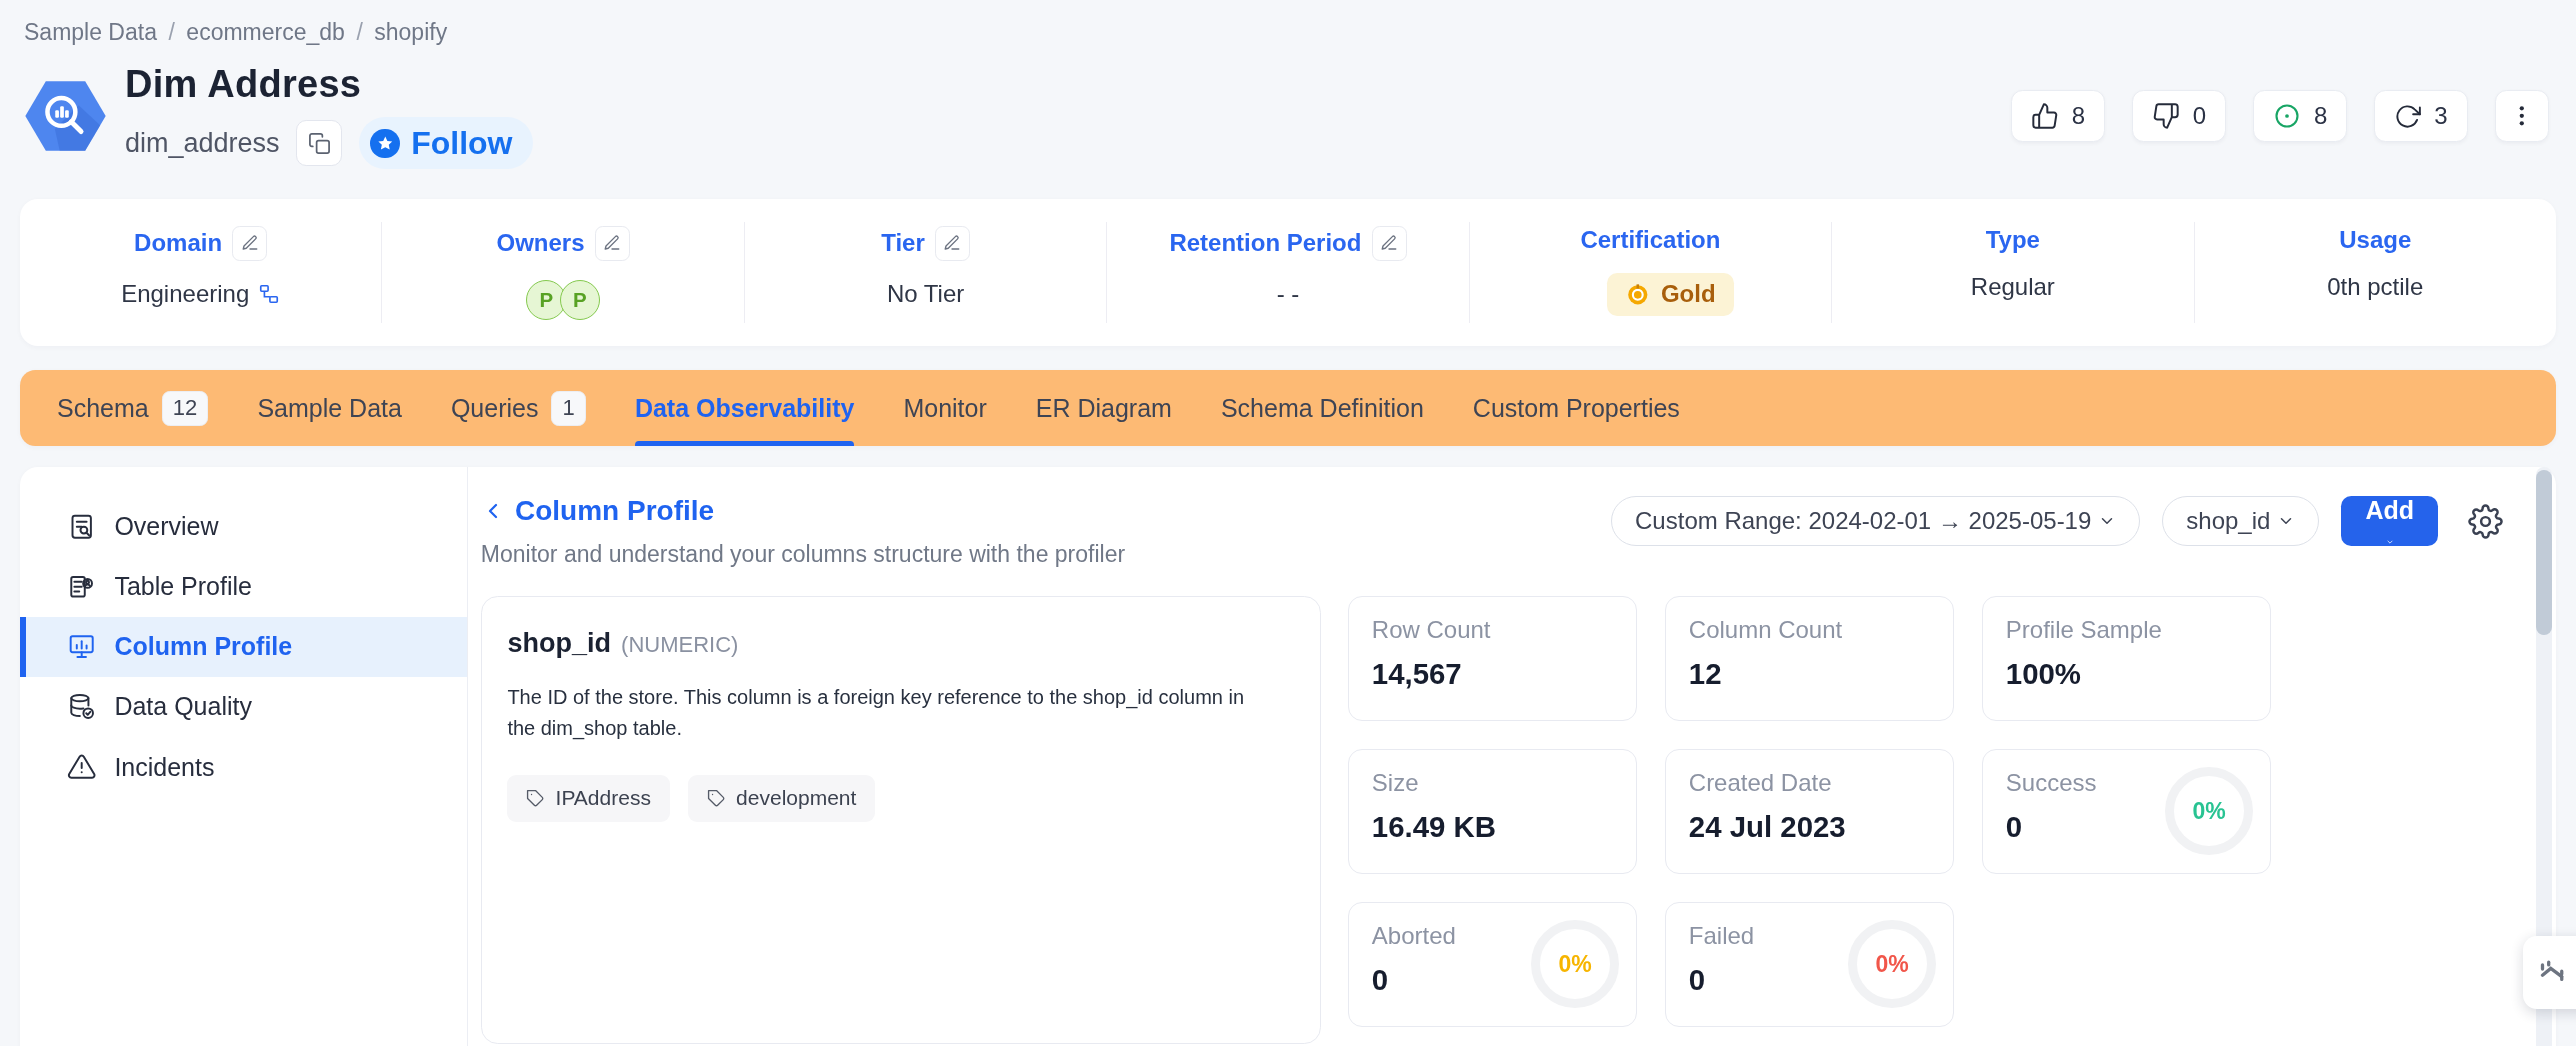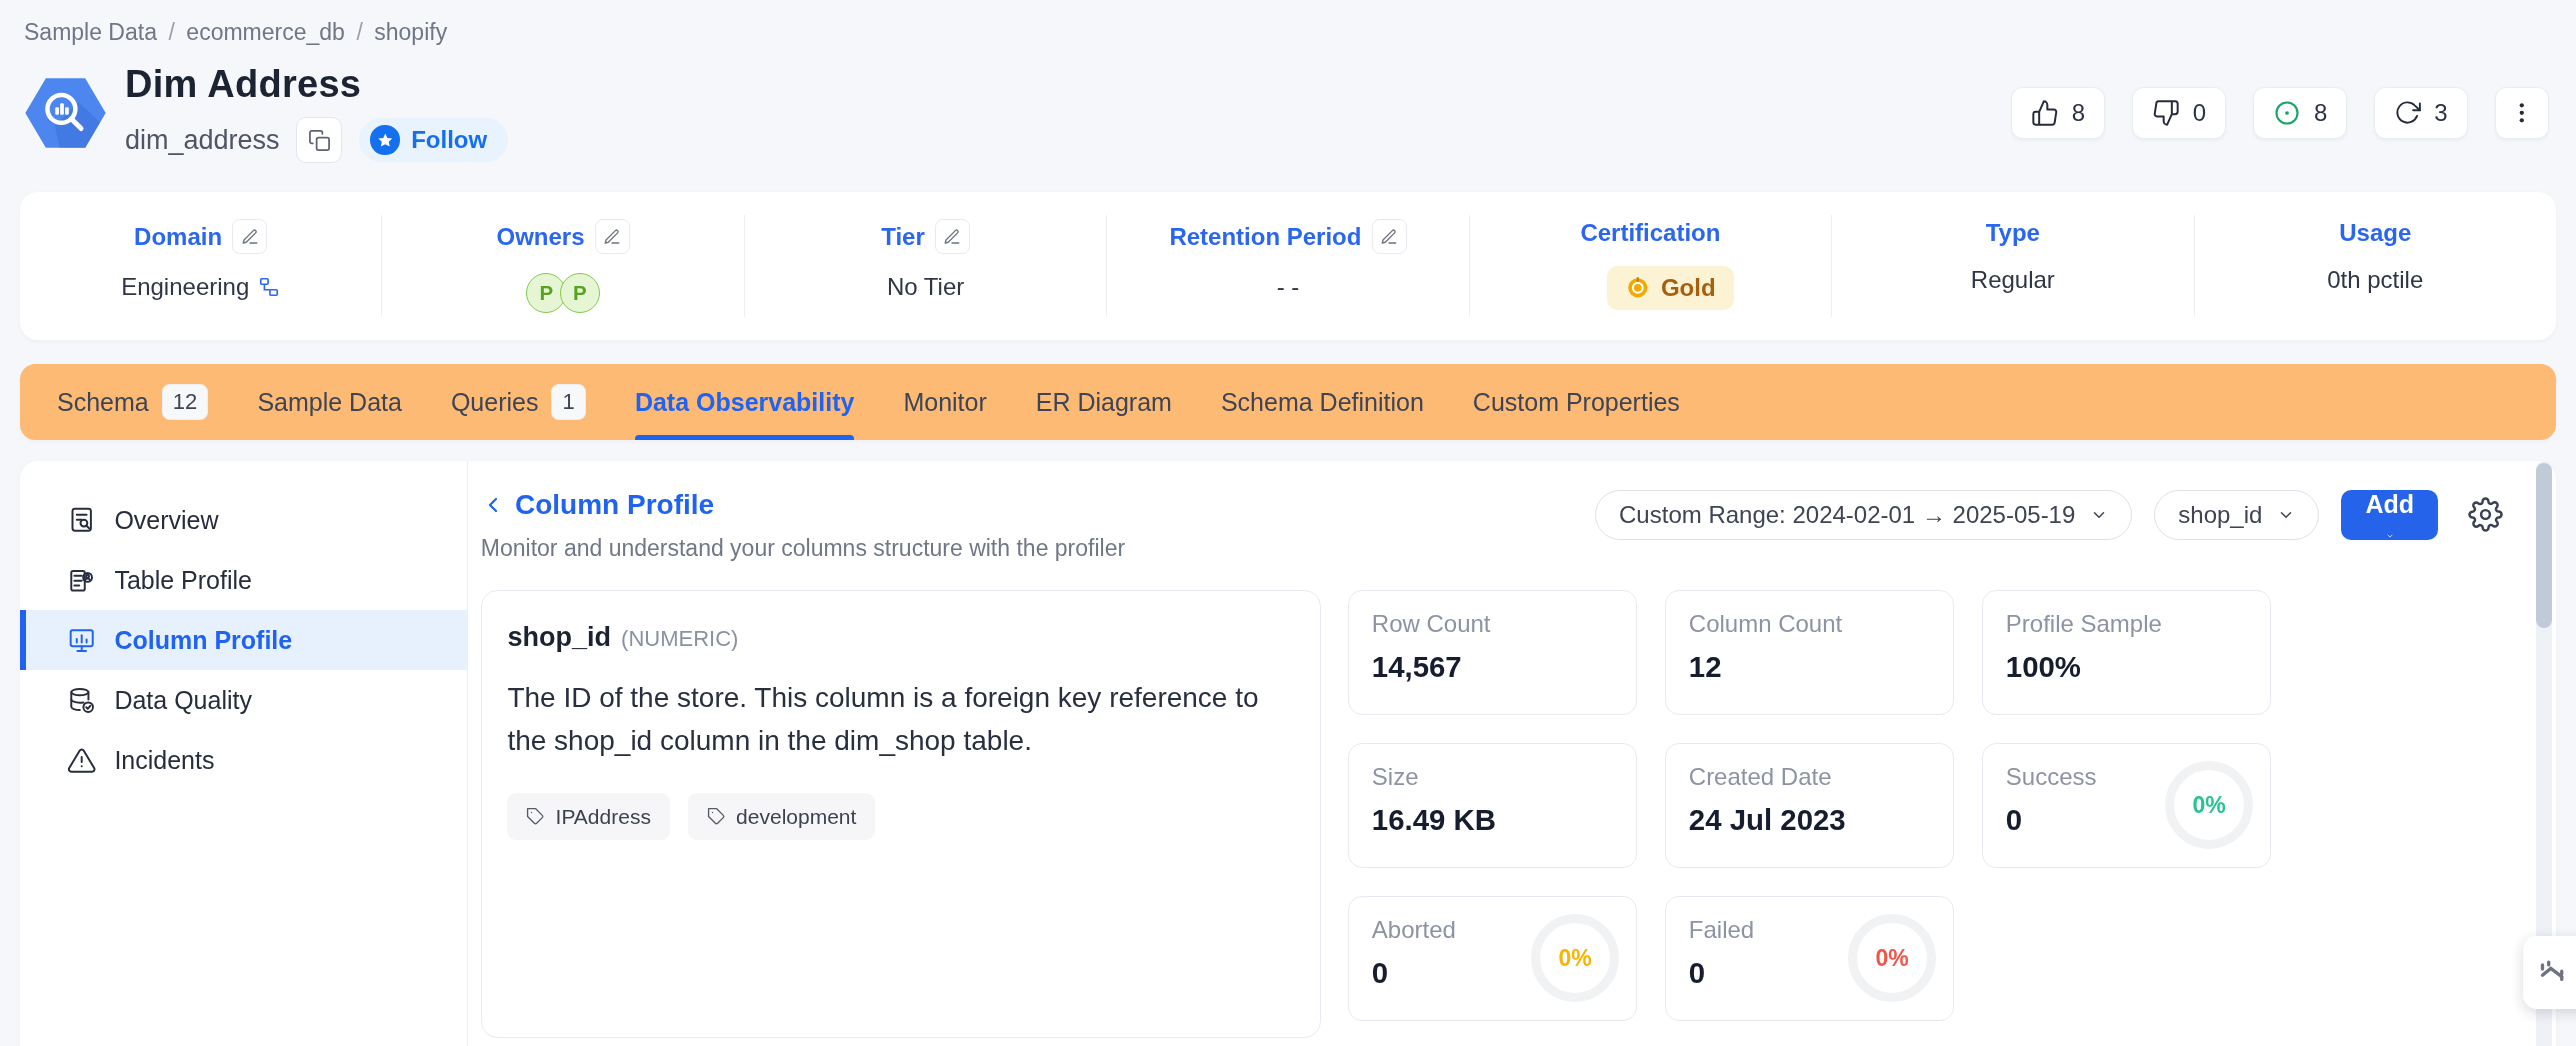--- a/index.html
+++ b/index.html
@@ -25,21 +25,21 @@
   .title-block { margin-left:18px; }
   .page-title { font-size:38px; font-weight:700; color:#1c2333; letter-spacing:0.3px; }
   .sub-row { display:flex; align-items:center; gap:16.6px; margin-top:11.5px; }
   .entity-name { font-size:27px; color:#4f5565; }
   .copy-btn { width:46px; height:46px; border:1.3px solid #e3e6ee; border-radius:10.2px; background:#fff;
     display:flex; align-items:center; justify-content:center; cursor:pointer; }
   .follow-pill { display:flex; align-items:center; gap:11.5px; background:#e8f3fe; border-radius:28px;
     padding:7.7px 20.5px 7.7px 11.5px; cursor:pointer; }
   .follow-star { width:29.4px; height:29.4px; border-radius:50%; background:#1570ef; display:flex;
     align-items:center; justify-content:center; }
-  .follow-label { font-size:24px; font-weight:600; color:#1570ef; }
+  .follow-label { font-size:32px; font-weight:600; color:#1570ef; }
 
   .actions { margin-left:auto; display:flex; align-items:center; gap:27px; }
   .action-btn { height:52px; min-width:55px; padding:0 19px; background:#fff; border:1.3px solid #e9ecf2;
     border-radius:11.5px; display:flex; align-items:center; justify-content:center; gap:12.8px;
     box-shadow:0 1.3px 3.8px rgba(27,34,53,.04); cursor:pointer; font-size:24px; color:#2b3245; }
   .action-btn svg { display:block; }
 
   
   .meta-card { margin:29.4px 20px 0; background:#fff; border-radius:18px; display:flex;
     padding:23px 0; box-shadow:0 1.3px 5.1px rgba(27,34,53,.03); }
@@ -75,33 +75,33 @@
     color:#272d3d; cursor:pointer; border-left:6.4px solid transparent; }
   .nav-item svg { flex:0 0 auto; }
   .nav-item.active { background:#e7f1fd; border-left-color:#1f63f0; color:#1f63f0; font-weight:600; }
 
   main.profile-main { flex:1; padding:28px 45px 0 12.8px; position:relative; }
   .profile-header { display:flex; justify-content:space-between; align-items:flex-start; }
   .heading-row { display:flex; align-items:center; gap:10.2px; }
   .profile-heading { font-size:28px; font-weight:600; color:#1f63f0; }
   .profile-subheading { font-size:23px; color:#707887; margin-top:14px; }
   .controls { display:flex; align-items:center; gap:22px; margin-top:1.3px; }
-  .pill-select { height:50px; display:flex; align-items:center; gap:15px; padding:0 23px;
+  .pill-select { height:50px; display:flex; align-items:center; gap:7px; padding:0 23px;
     border:1.3px solid #dde1e9; border-radius:27px; font-size:24px; color:#3e4454; background:#fff; cursor:pointer; }
   .add-btn { height:50px; display:flex; align-items:center; gap:12.8px; padding:0 24px; background:#2563eb;
     border:none; border-radius:10.2px; color:#fff; font-size:25px; font-weight:600; cursor:pointer;flex-direction:column; }
   .gear-btn { width:51px; height:50px; display:flex; align-items:center; justify-content:center;
     background:#fff; border:none; cursor:pointer; }
 
   .profile-body { display:flex; gap:27px; margin-top:28px; align-items:flex-start; }
   .column-card { width:840px; min-height:448px; border:1.3px solid #e8eaf1; border-radius:16.6px; padding:31px 25.6px; background:#fff; }
   .col-title-row { display:flex; align-items:baseline; gap:10.2px; }
   .col-name { font-size:27px; font-weight:700; color:#1b2232; }
   .col-type { font-size:22px; color:#8a91a1; }
-  .col-desc { margin-top:23px; font-size:28px; color:#28303f; line-height:1.55; max-width:768px; }
+  .col-desc { margin-top:23px; font-size:20px; color:#28303f; line-height:1.55; max-width:768px; }
   .tag-row { margin-top:31px; display:flex; gap:18px; }
   .tag-pill { display:flex; align-items:center; gap:10.2px; background:#f6f6f8; border-radius:9px;
     padding:11.5px 19px; font-size:21px; color:#3c4250; cursor:pointer; }
 
   .stats-grid { display:grid; grid-template-columns:repeat(3, 289px); gap:28px; }
   .stat-card { height:125px; border:1.3px solid #e8eaf1; border-radius:14px; padding:19px 23px;
     background:#fff; position:relative; }
   .stat-label { font-size:24px; color:#8c93a3; }
   .stat-value { font-size:29.4px; font-weight:700; color:#161d2e; margin-top:12.8px; }
   .stat-ring { position:absolute; right:16.6px; top:50%; transform:translateY(-50%); width:88px; height:88px;

